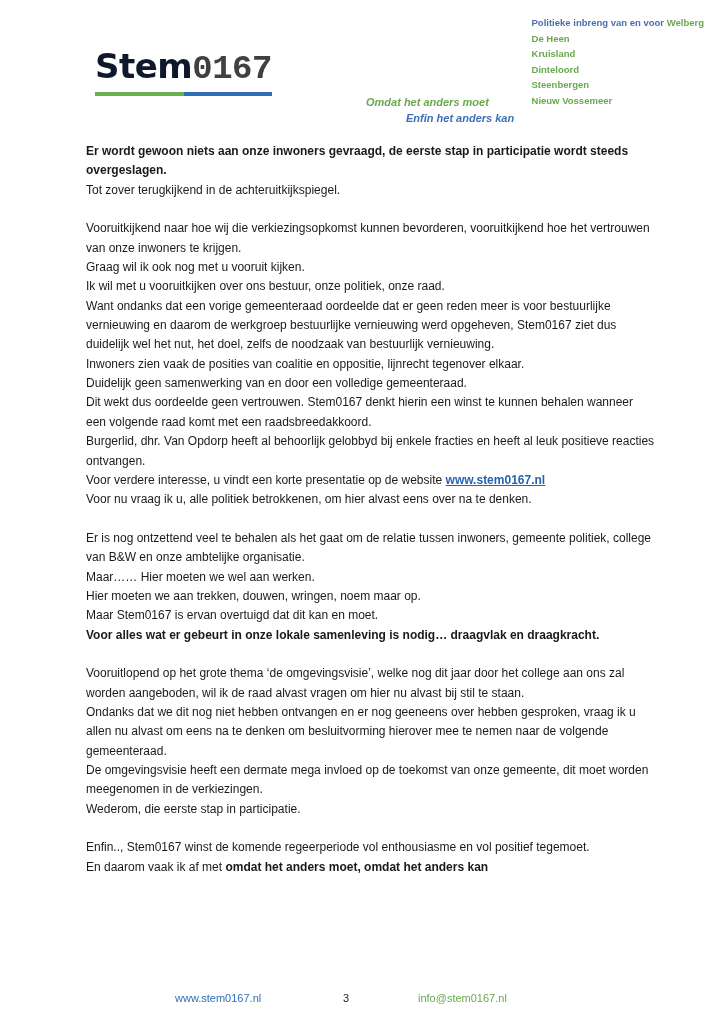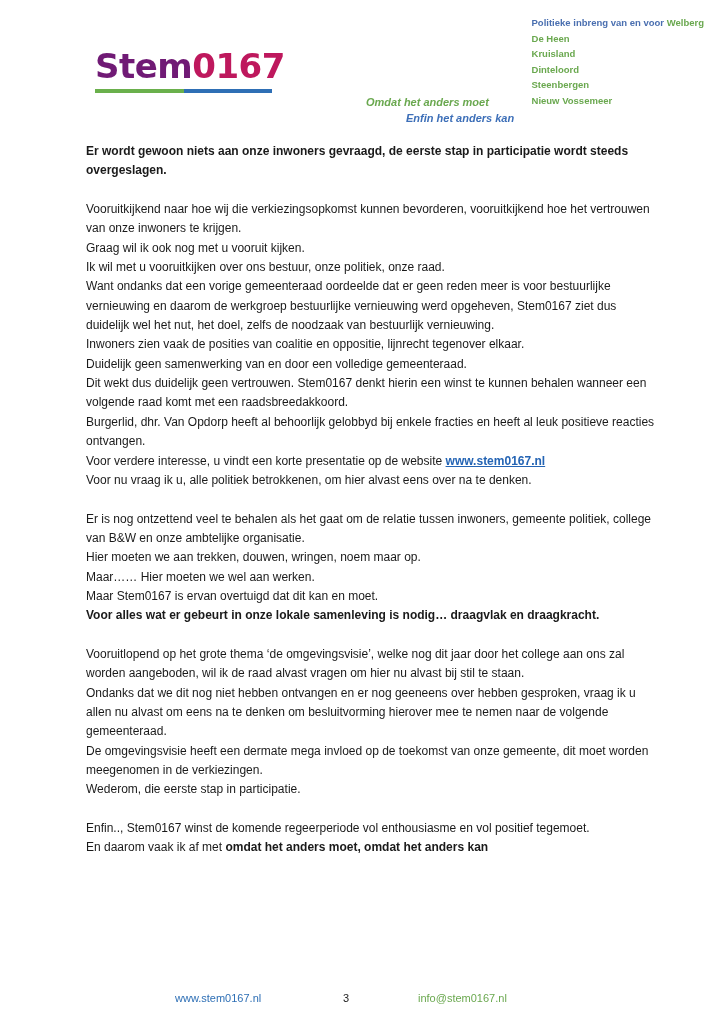--- a/index.html
+++ b/index.html
@@ -1,21 +1,21 @@
 <!DOCTYPE html>
 <html><head>
   <meta charset="utf-8">
   <style>
     html, body { margin: 0; padding: 0; background: #ffffff; }
     body { width: 724px; height: 1024px; position: relative; overflow: hidden;
            font-family: "Liberation Sans", sans-serif; color: #111; }
     .logo { position: absolute; left: 95px; top: 46px; }
     .logo-text { font-family: "DejaVu Sans", sans-serif; font-weight: bold; font-size: 34px; letter-spacing: -0.5px; line-height: 40px; }
-    .logo-stem { color: #701a75; }
-    .logo-num { color: #be185d; }
+    .logo-stem { color: #0f172a; }
+    .logo-num { color: #404040; font-family: Liberation Mono, monospace; }
     .logo-bar { display: flex; height: 4px; width: 177px; margin-top: 3px; }
     .logo-bar .g { background: #6ab04c; width: 50%; }
     .logo-bar .b { background: #2e6fb5; width: 50%; }
 
     .header-right { position: absolute; right: 20px; top: 15px; 
                     font-size: 9.5px; font-weight: bold; line-height: 15.5px; }
     .hr-blue { color: #4a6fb0; }
     .hr-green { color: #6aa84f; }
 
     .slogan { position: absolute; left: 366px; top: 94px; font-size: 11px; font-weight: bold; font-style: italic; line-height: 16px; }
@@ -54,35 +54,36 @@
   <div class="hr-green">Nieuw Vossemeer</div>
 </div>
 
 <div class="slogan">
   <div class="s1">Omdat het anders moet</div>
   <div class="s2">Enfin het anders kan</div>
 </div>
 
 <div class="content">
   <p class="b">Er wordt gewoon niets aan onze inwoners gevraagd, de eerste stap in participatie wordt steeds overgeslagen.</p>
+  <p>Tot zover terugkijkend in de achteruitkijkspiegel.</p>
   <div class="gap"></div>
   <p>Vooruitkijkend naar hoe wij die verkiezingsopkomst kunnen bevorderen, vooruitkijkend hoe het vertrouwen van onze inwoners te krijgen.</p>
   <p>Graag wil ik ook nog met u vooruit kijken.</p>
   <p>Ik wil met u vooruitkijken over ons bestuur, onze politiek, onze raad.</p>
   <p>Want ondanks dat een vorige gemeenteraad oordeelde dat er geen reden meer is voor bestuurlijke vernieuwing en daarom de werkgroep bestuurlijke vernieuwing werd opgeheven, Stem0167 ziet dus duidelijk wel het nut, het doel, zelfs de noodzaak van bestuurlijk vernieuwing.</p>
   <p>Inwoners zien vaak de posities van coalitie en oppositie, lijnrecht tegenover elkaar.</p>
   <p>Duidelijk geen samenwerking van en door een volledige gemeenteraad.</p>
-  <p>Dit wekt dus duidelijk geen vertrouwen. Stem0167 denkt hierin een winst te kunnen behalen wanneer een volgende raad komt met een raadsbreedakkoord.</p>
+  <p>Dit wekt dus oordeelde geen vertrouwen. Stem0167 denkt hierin een winst te kunnen behalen wanneer een volgende raad komt met een raadsbreedakkoord.</p>
   <p>Burgerlid, dhr. Van Opdorp heeft al behoorlijk gelobbyd bij enkele fracties en heeft al leuk positieve reacties ontvangen.</p>
   <p><span>Voor verdere interesse, u vindt een korte presentatie op de website </span><a>www.stem0167.nl</a></p>
   <p>Voor nu vraag ik u, alle politiek betrokkenen, om hier alvast eens over na te denken.</p>
   <div class="gap"></div>
   <p>Er is nog ontzettend veel te behalen als het gaat om de relatie tussen inwoners, gemeente politiek, college van B&amp;W en onze ambtelijke organisatie.</p>
+  <p>Maar…… Hier moeten we wel aan werken.</p>
   <p>Hier moeten we aan trekken, douwen, wringen, noem maar op.</p>
-  <p>Maar…… Hier moeten we wel aan werken.</p>
   <p>Maar Stem0167 is ervan overtuigd dat dit kan en moet.</p>
   <p class="b">Voor alles wat er gebeurt in onze lokale samenleving is nodig… draagvlak en draagkracht.</p>
   <div class="gap"></div>
   <p>Vooruitlopend op het grote thema ‘de omgevingsvisie’, welke nog dit jaar door het college aan ons zal worden aangeboden, wil ik de raad alvast vragen om hier nu alvast bij stil te staan.</p>
   <p>Ondanks dat we dit nog niet hebben ontvangen en er nog geeneens over hebben gesproken, vraag ik u allen nu alvast om eens na te denken om besluitvorming hierover mee te nemen naar de volgende gemeenteraad.</p>
   <p>De omgevingsvisie heeft een dermate mega invloed op de toekomst van onze gemeente, dit moet worden meegenomen in de verkiezingen.</p>
   <p>Wederom, die eerste stap in participatie.</p>
   <div class="gap"></div>
   <p>Enfin.., Stem0167 winst de komende regeerperiode vol enthousiasme en vol positief tegemoet.</p>
   <p><span>En daarom vaak ik af met </span><span class="b">omdat het anders moet, omdat het anders kan</span></p>

